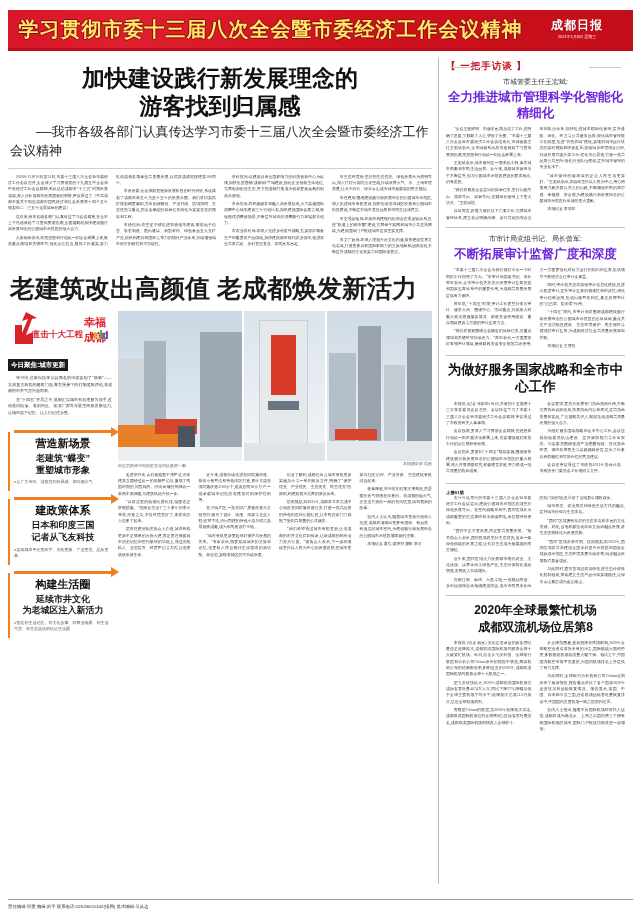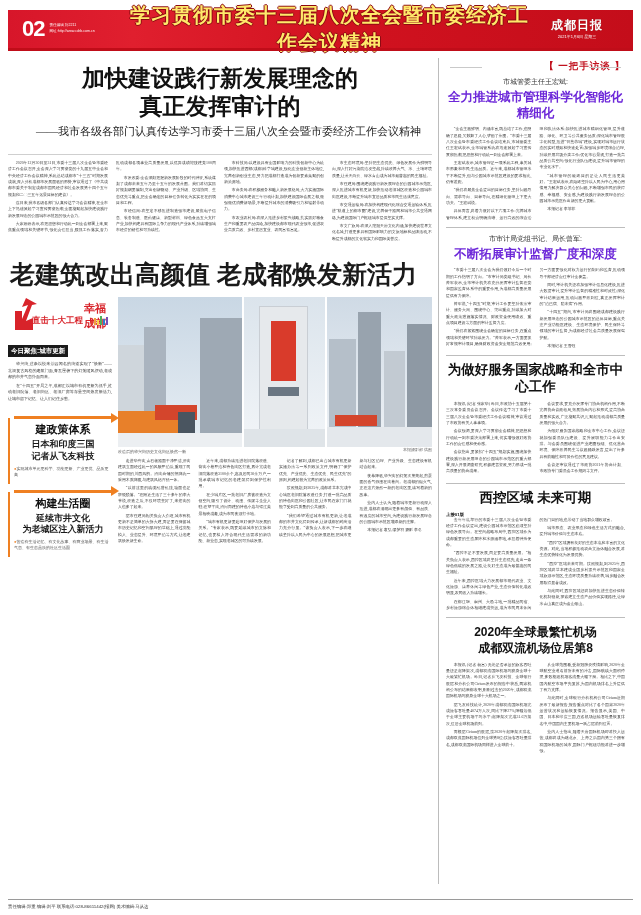--- a/index.html
+++ b/index.html
@@ -58,23 +58,23 @@
     text-align:center;
     font-family:"Liberation Sans", sans-serif;
     font-weight:700;
     font-size:23px;
     line-height:1.22;
     color:#111;
     letter-spacing:0px;
     margin: 6px 0 2px 0;
   }
   .lead-sub {
-    font-family:Liberation Serif, serif;
-    font-size:11px; line-height:1.45; color:#222;
-    margin: 4px 2px 14px 2px; text-indent:26px;
+    font-family:Liberation Mono, monospace;
+    font-size:13px; line-height:1.45; color:#222;
+    margin: 4px 2px 6px 2px; text-indent:26px;
   }
   .rule-thin { border-top:1px solid #cfcfcf; margin:5px 0; }
 
   
   .txt-cols { column-gap: 8px; font-size:3.9px; line-height:1.62; text-align:justify;
               color:#3b3b3b; font-family:"Liberation Serif", serif; }
   .txt-cols p { margin:0 0 2px 0; text-indent: 2em; }
   .c4 { column-count:4; }
   .c2 { column-count:2; }
   .c1 { column-count:1; }
@@ -149,21 +149,21 @@
   }
   .kb-sub {
     font-family:"Liberation Sans", sans-serif; font-weight:700; font-size:9px;
     color:#1a1a1a; text-align:center; line-height:1.3;
   }
   .kb-note { font-size:4px; color:#555; line-height:1.5; margin-top:3px; }
   .kb-note .dot { color:#ef8022; }
 
   
   .rc-label {
-    text-align:right; margin:2px 0 4px 0;
+    text-align:left; margin:2px 0 4px 0;
     font-family:"Liberation Sans", sans-serif; font-weight:700;
     font-size:9.5px; color:#c1121f; letter-spacing:1px;
     position:relative;
   }
   .rc-label::before, .rc-label::after {
     content:""; position:absolute; top:50%; width:32px; height:1px; background:#c9c9c9;
   }
   .rc-label::before { left:4px; }
   .rc-label::after  { right:4px; }
   .rc-kicker {
@@ -191,41 +191,34 @@
     border-top:1px solid #9a9a9a; padding-top:4px;
     font-family:"Liberation Sans", sans-serif; font-size:4.4px; color:#333;
   }
 </style>
 </head>
 <body>
 
 <div class="page">
 
   <div class="masthead">
-    <div class="mh-left">
-      <div class="mh-page-no">02</div>
-      <div class="mh-meta">
-        <div>责任编辑 刘2211</div>
-        <div>网址:http://www.cdrb.com.cn</div>
-      </div>
-    </div>
     <div class="mh-title">学习贯彻市委十三届八次全会暨市委经济工作会议精神</div>
     <div class="mh-right">
       <div class="mh-brand">成都日报</div>
       <div class="mh-date">2021年1月6日 星期三</div>
     </div>
   </div>
 
   <div class="body-grid">
 
     <div class="col-left">
 
       <div class="lead-head">
         <div>加快建设践行新发展理念的</div>
-        <div>真正发挥审计的</div>
+        <div>游客找到归属感</div>
       </div>
       <div class="lead-sub">——我市各级各部门认真传达学习市委十三届八次全会暨市委经济工作会议精神</div>
       <div class="rule-thin"></div>
 
       <div class="txt-cols c4" id="lead-body">
           <p>2020年12月30日至31日,市委十三届八次全会暨市委经济工作会议召开,全会深入学习贯彻党的十九届五中全会和中央经济工作会议精神,系统总结成都市“十三五”时期发展成就,深入分析成都市发展面临的形势,审议通过了《中共成都市委关于制定成都市国民经济和社会发展第十四个五年规划和二〇三五年远景目标的建议》。</p>
           <p>连日来,我市各级各部门认真传达学习会议精神,在全市上下迅速掀起学习宣传贯彻热潮,全面凝聚起加快建设践行新发展理念的公园城市示范区的强大合力。</p>
           <p>大家纷纷表示,将把思想和行动统一到全会部署上来,聚焦重点领域和关键环节,强化责任担当,狠抓工作落实,奋力推动成都各项事业高质量发展,以优异成绩迎接建党100周年。</p>
           <p>市发改委:全会深刻把握新发展阶段的时代特征,系统谋划了成都未来五年乃至十五年的发展蓝图。我们将切实抓好规划纲要编制,突出创新驱动、产业升级、区域协同、生态优先等重点,把全会确定的目标任务转化为实实在在的项目和工程。</p>
           <p>市经信局:将坚定不移推进制造强市建设,聚焦电子信息、装备制造、医药健康、新型材料、绿色食品五大支柱产业,加快构建具有国际竞争力的现代产业体系,持续增强城市经济的韧性和可持续性。</p>
@@ -259,20 +252,29 @@
                 <i style="height:8px;background:#7a4fb5"></i>
               </div>
             </div>
             <div class="focus-bar">今日聚焦:城市更新</div>
             <div class="txt-cols c1" id="feature-intro" style="font-size:4px;">
                 <p>华兴街,这条以悦来茶园闻名的街道实现了“焕新”——北调复古风格的建筑门面,青瓦屋檐下的灯笼随风摆动,老成都的市井气息扑面而来。</p>
                 <p>在“十四五”开局之年,成都正以城市有机更新为抓手,推动老旧院落、老旧街区、老旧厂房等存量空间焕发新活力,让城市留下记忆、让人们记住乡愁。</p>
               </div>
 
             
+            <div class="keybox">
+              <div class="kb-bar"></div>
+              <div class="kb-title">营造新场景</div>
+              <div class="kb-sub">
+                <div>老建筑“蝶变”</div>
+                <div>重塑城市形象</div>
+              </div>
+              <div class="kb-note"><span class="dot">●</span><span>让广大市民、游客找到归属感、体味烟火气</span></div>
+            </div>
 
             <div class="keybox">
               <div class="kb-bar"></div>
               <div class="kb-title">建政策体系</div>
               <div class="kb-sub">
                 <div>日本和印度三国</div>
                 <div>记者从飞友科技</div>
               </div>
               <div class="kb-note"><span class="dot">●</span><span>实现城市单元更科学、功能更新、产业更优、品质更高</span></div>
             </div>
@@ -375,21 +377,20 @@
       <div class="txt-cols c2" id="rc3">
           <p>本报讯 (记者 张家华) 昨日,市政协十五届第十三次常务委员会议召开。会议传达学习了市委十三届八次全会暨市委经济工作会议精神,审议通过了市政协有关人事事项。</p>
           <p>会议强调,要深入学习贯彻全会精神,把思想和行动统一到市委决策部署上来,切实增强做好政协工作的责任感和使命感。</p>
           <p>会议指出,要紧扣“十四五”规划实施,围绕加快建设践行新发展理念的公园城市示范区的重大部署,深入开展调查研究,积极建言资政,努力形成一批高质量的协商成果。</p>
           <p>会议要求,要充分发挥专门协商机构作用,不断完善协商议政格局,拓展协商内容和形式,提高协商质量和实效,广泛凝聚共识,汇聚起推动成都高质量发展的强大合力。</p>
           <p>为做好服务国家战略和全市中心工作,会议还就加强委员队伍建设、提升履职能力等作出安排。与会委员围绕促进产业建圈强链、优化营商环境、保障改善民生等议题踊跃发言,提出了许多具有前瞻性和可操作性的意见建议。</p>
           <p>会议还审议通过了市政协2021年协商计划、市政协专门委员会工作规则等文件。</p>
         </div>
 
       <div class="rc-rule"></div>
-      <div class="rc-head-lg">西控区域 未来可期</div>
       <div class="lead-tag">上接01版</div>
       <div class="txt-cols c2" id="rc4">
           <p>去年年底举行的市委十三届八次全会暨市委经济工作会议提出,建设公园城市示范区必须坚持绿色发展导向。在空间战略布局中,西控区域作为成都重要的生态屏障和水源涵养地,承担着特殊使命。</p>
           <p>“西控不是不要发展,而是要高质量发展。”相关负责人表示,西控区域将坚持生态优先,走出一条绿色低碳的发展之路,让良好生态成为最普惠的民生福祉。</p>
           <p>近年来,西控区域大力发展都市现代农业、文化旅游、康养休闲等绿色产业,生态价值转化成效明显,农民收入持续增长。</p>
           <p>在都江堰、崇州、大邑等地,一批精品民宿、乡村旅游综合体相继建成投运,成为市民周末休闲的热门目的地,也带动了当地群众增收致富。</p>
           <p>城市形态、农业形态和绿色生活方式的融合,提升城市价值与生态本底。</p>
           <p>“西控”区域拥有良好的生态本底和丰富的文化资源。对此,当地积极推动农商文旅体融合发展,将生态优势转化为发展优势。</p>
           <p>“西控”区域未来可期。按照规划,到2025年,西控区域将基本建成全国乡村振兴示范区和国家全域旅游示范区,生态环境质量持续改善,城乡融合发展取得显著成效。</p>
           <p>与此同时,西控区域还将加快推进生态价值转化机制创新,探索建立生态产品价值实现路径,让绿水青山真正成为金山银山。</p>

